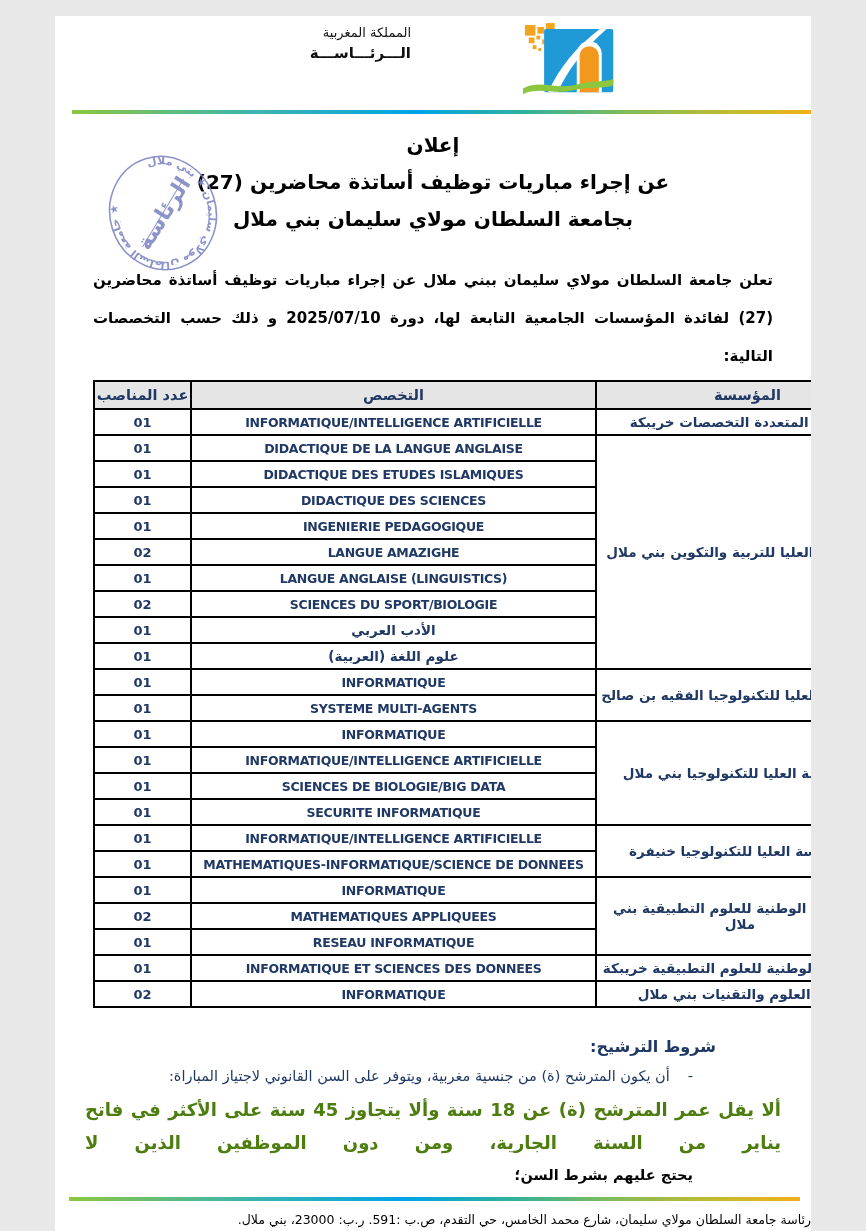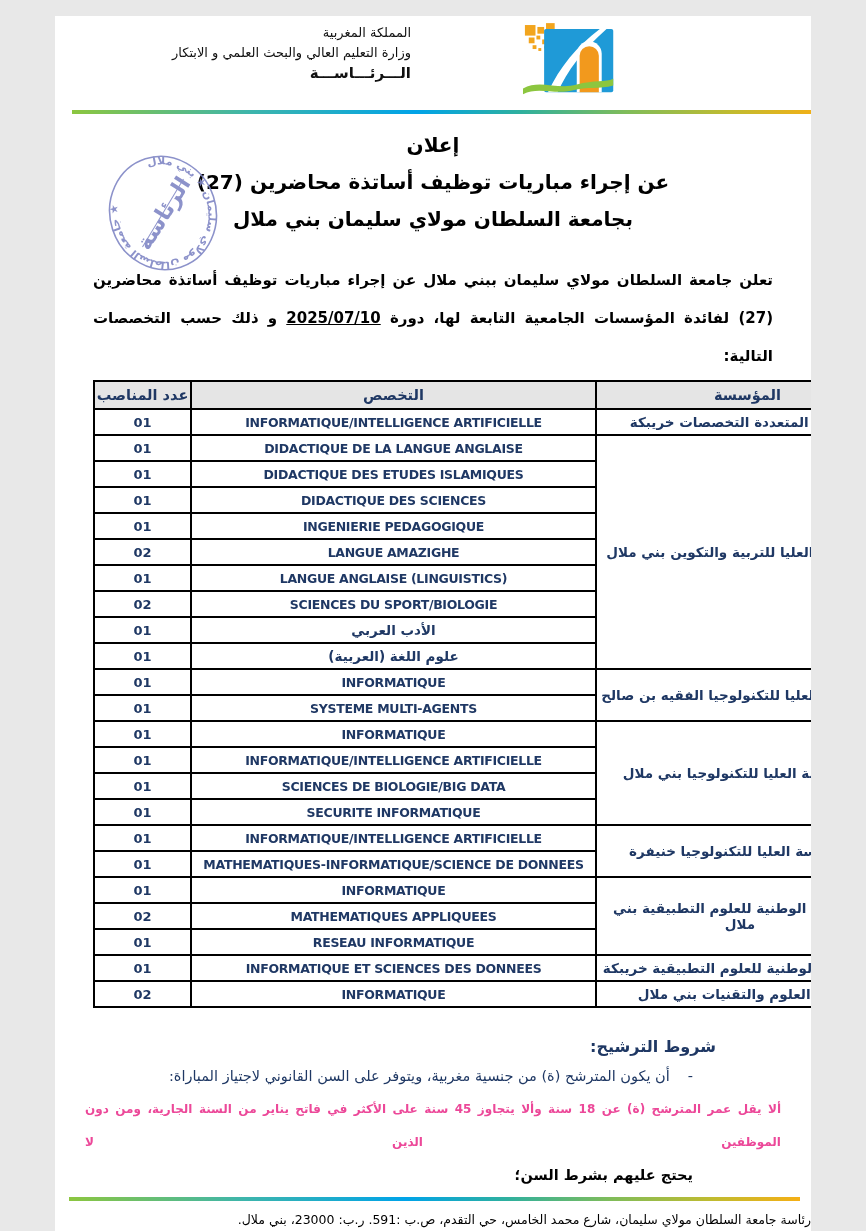--- a/index.html
+++ b/index.html
@@ -17,53 +17,52 @@
   .rule { height:4px; background:linear-gradient(90deg,#8CC63F 0%,#3DB5AC 24%,#00A3E8 46%,#2FB09E 60%,#7FBC5A 74%,#C0BB30 88%,#F5AF15 100%); }
   .rule-top { margin-left:17px; width:748px; margin-top:2px; }
   .rule-bottom { margin-left:14px; width:731px; margin-top:5px; }
   
   .title-block { margin-top:13px; text-align:center; direction:rtl; }
   .title-line { font-size:20px; font-weight:bold; line-height:37px; color:#000; }
   
   .stamp { position:absolute; top:131px; left:48px; width:120px; height:132px; opacity:0.9; }
   
   .intro { margin:23px 38px 0; direction:rtl; text-align:justify; font-size:15px; font-weight:bold; line-height:38px; color:#000; }
-  .intro-date { text-decoration:underline; }
+  .intro-date { }
   
   table.positions-table { margin:5px 38px 0; width:790px; border-collapse:collapse; direction:rtl; table-layout:fixed; }
   .positions-table th, .positions-table td { border:2px solid #000; text-align:center; vertical-align:middle; }
   .positions-table th { height:28px; background:#e5e5e5; color:#1F3864; font-size:14.5px; font-weight:bold; }
   .positions-table td { height:26px; color:#1F3864; font-weight:bold; }
   .col-inst { width:288px;padding-left:15px; }
   .col-spec { width:405px; }
   .col-count { width:97px; }
   td.spec-cell { font-size:12.5px; letter-spacing:-0.3px; }
   td.spec-cell.ar { font-size:13.5px; letter-spacing:0; }
   td.inst-cell { font-size:13.5px; }
   td.count-cell { font-size:13px; direction:ltr; }
   
   .conditions { margin:26px 30px 0; direction:rtl; }
   .cond-heading { color:#1F3864; font-size:16px; font-weight:bold; margin-right:65px; line-height:26px; }
   .cond-bullet { color:#1F3864; font-size:14.5px; font-weight:normal; margin-right:88px; line-height:33px; }
   .cond-bullet .dash { margin-left:18px; }
-  .cond-body { font-size:12px; font-weight:bold; color:#ec4899; line-height:33px; text-align:justify; text-align-last:justify; }
+  .cond-body { font-size:18px; font-weight:bold; color:#4d7c0f; line-height:33px; text-align:justify; text-align-last:justify; }
   .cond-last { font-size:14.5px; font-weight:bold; color:#000; line-height:33px; margin-right:88px; }
   
   .footer { margin-top:8px; direction:rtl; font-size:12.5px; line-height:21px; color:#000; }
   .footer .gap { display:inline-block; width:34px; }
 </style>
 </head>
 <body>
 
 <div class="page">
 
   <div class="header">
     <div class="header-text">
       <div class="ht-small">المملكة المغربية</div>
-      <div class="ht-small">وزارة التعليم العالي والبحث العلمي و الابتكار</div>
       <div class="ht-bold">الـــرئـــاســـة</div>
     </div>
     <svg class="logo" viewBox="0 0 100 85" aria-hidden="true">
       <rect x="2" y="4" width="11" height="11" fill="#F2A51E"></rect>
       <rect x="15" y="6" width="7" height="7" fill="#F2A51E"></rect>
       <rect x="24" y="2" width="9" height="9" fill="#F2A51E"></rect>
       <rect x="6" y="17" width="6" height="6" fill="#F2A51E"></rect>
       <rect x="14" y="15" width="4" height="4" fill="#F2A51E"></rect>
       <rect x="20" y="19" width="5" height="5" fill="#F2A51E"></rect>
       <rect x="10" y="25" width="4" height="4" fill="#F2A51E"></rect>

